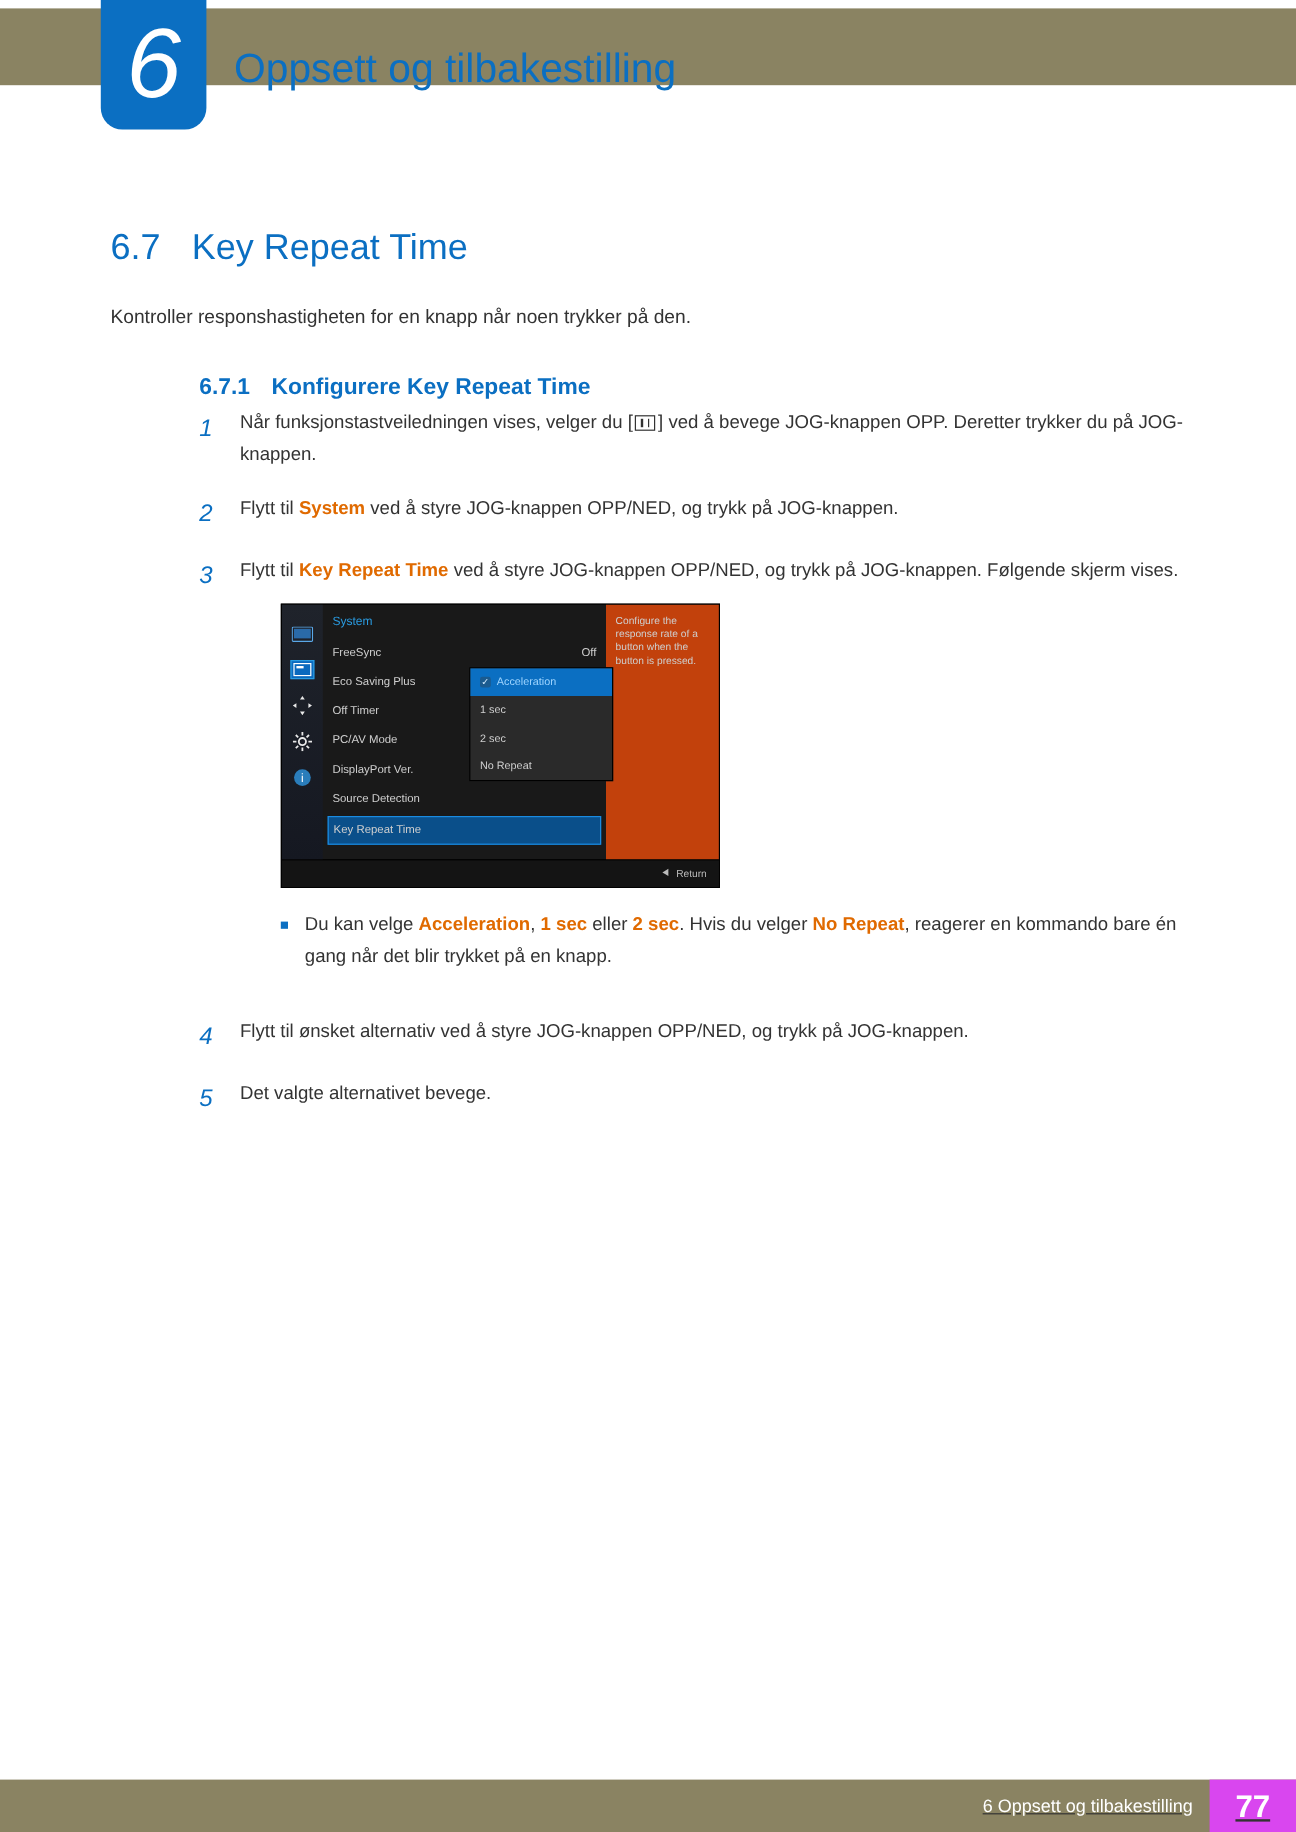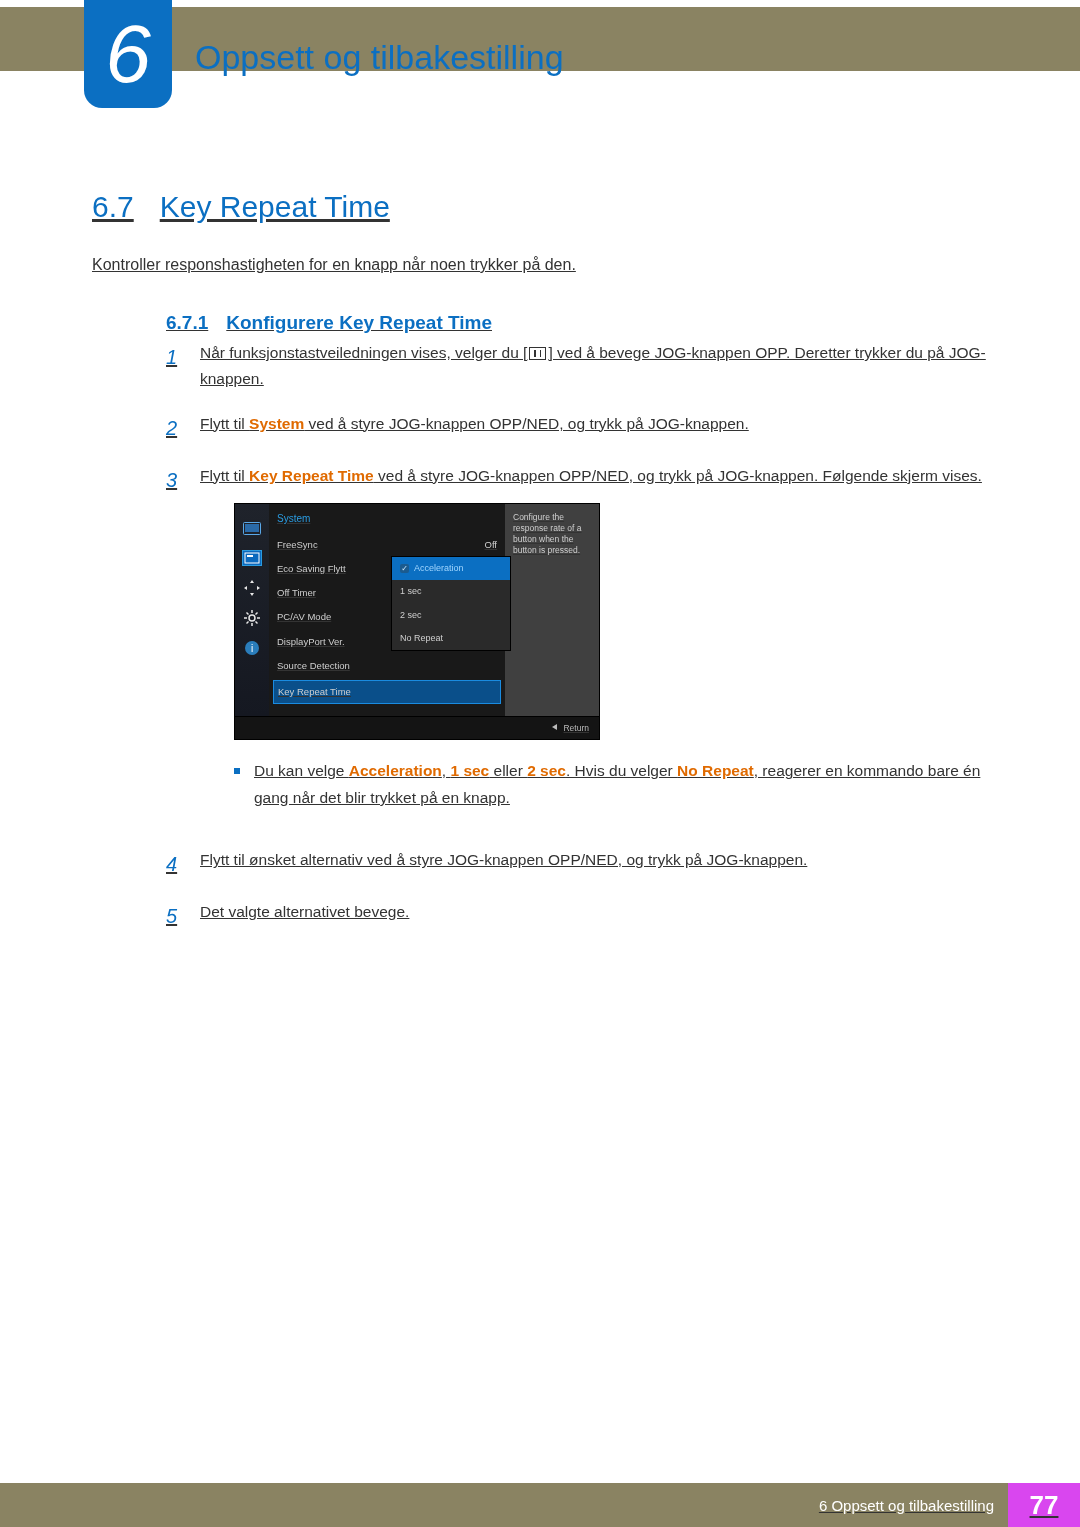--- a/index.html
+++ b/index.html
@@ -35,21 +35,21 @@
   }
   .chapter-title {
     position: absolute;
     left: 195px; top: 38px;
     color: #0b6fc2;
     font-size: 34px;
     font-weight: 400;
   }
   .content {
     position: absolute;
-    top: 190px; left: 92px; right: 92px; text-decoration: underline;
+    top: 190px; left: 92px; right: 92px;
   }
   .sec-hd {
     display: flex; gap: 26px;
     color: #0b6fc2;
     font-size: 30px;
     font-weight: 400;
     margin-bottom: 32px;
   }
   .intro-text {
     font-size: 16px;
@@ -152,21 +152,21 @@
   }
   .check {
     width: 9px; height: 9px;
     border-radius: 2px;
     background: #1b5b8f;
     display: inline-flex; align-items:center; justify-content:center;
     color: #cfeaff; font-size: 8px;
   }
   .osd-right {
     width: 94px;
-    background: #404040;
+    background: #c2410c;
     padding: 8px;
     font-size: 8.5px;
     line-height: 1.3;
     color: #cfcfcf;
   }
   .osd-foot {
     border-top: 1px solid #000;
     text-align: right;
     font-size: 8.5px;
     padding: 4px 10px;
@@ -307,21 +307,21 @@
                   </svg>
               </span>
             </div>
             <div class="osd-mid">
               <div class="osd-cat">System</div>
               <div class="osd-row">
                   <span>FreeSync</span>
                   <span>Off</span>
                 </div>
               <div class="osd-row">
-                  <span>Eco Saving Flytt</span>
+                  <span>Eco Saving Plus</span>
                   <span>Off</span>
                 </div>
               <div class="osd-row">
                   <span>Off Timer</span>
                   <span></span>
                 </div>
               <div class="osd-row">
                   <span>PC/AV Mode</span>
                   <span></span>
                 </div>

